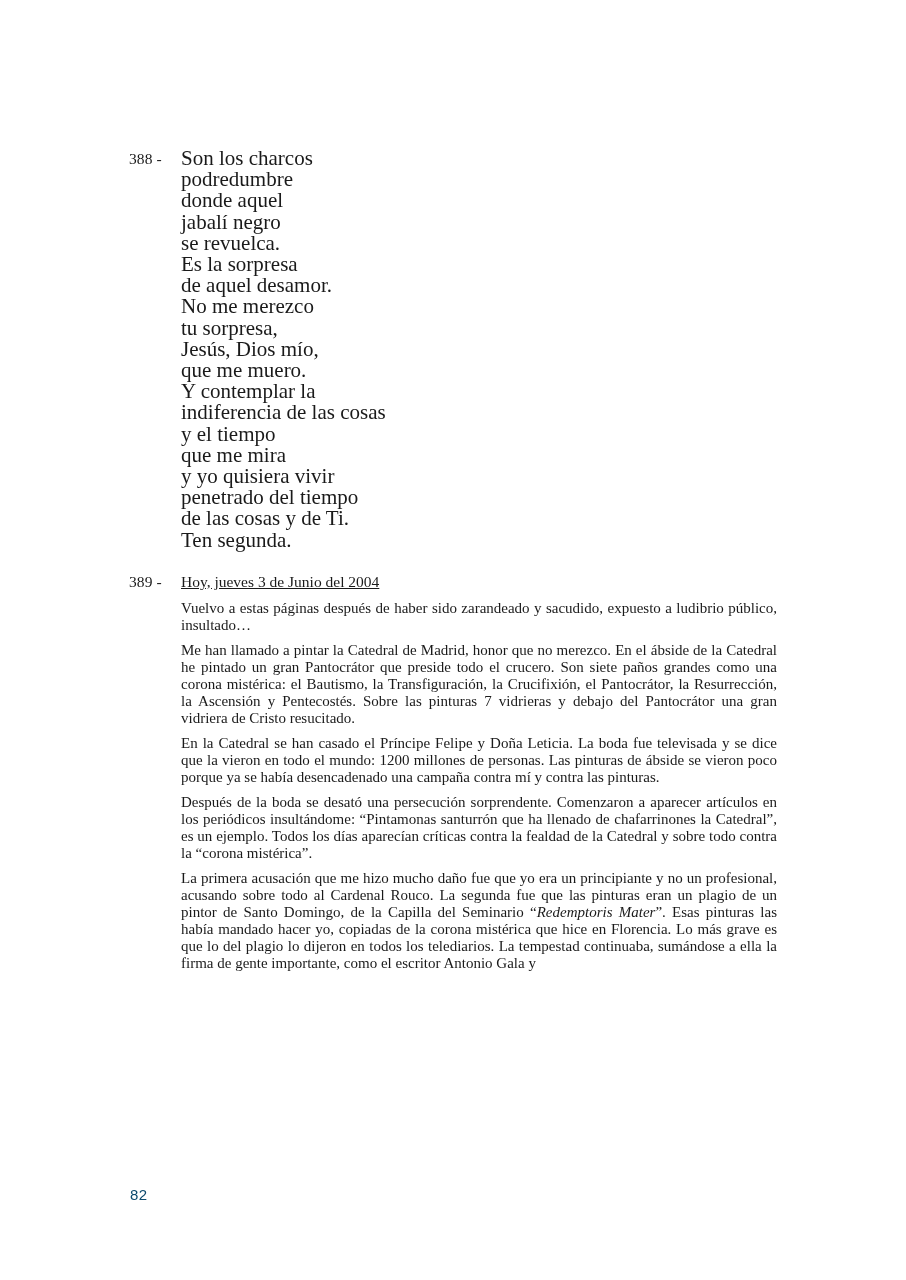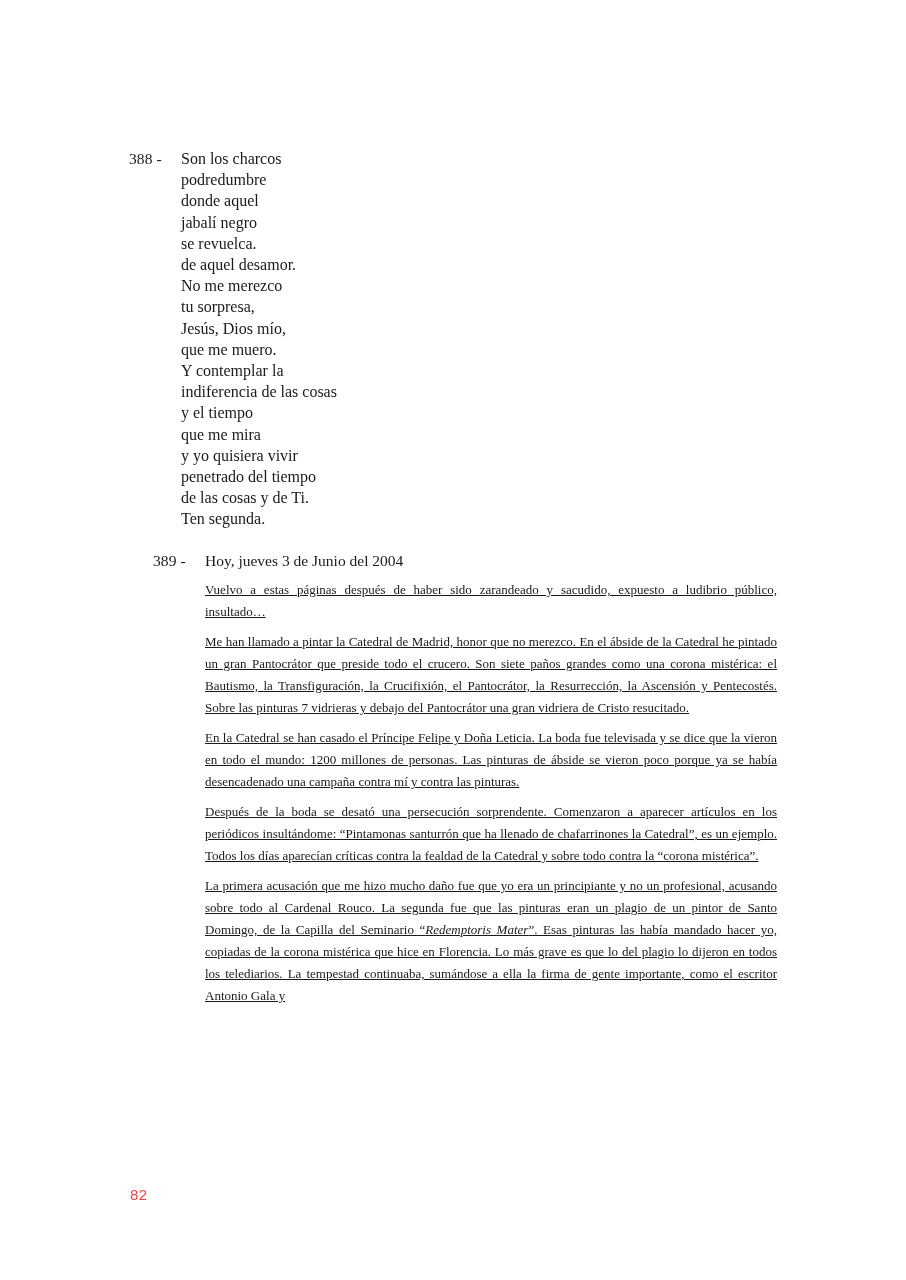--- a/index.html
+++ b/index.html
@@ -32,101 +32,101 @@
     top: 148px;
     width: 648px;
   }
 
   .entry {
     position: relative;
     display: block;
   }
   .entry + .entry {
     margin-top: 20px;
-    margin-left: 24px;
   }
 
   
   .entry-number {
     position: absolute;
     left: 0;
     top: 0;
     width: 46px;
     font-size: 15.5px;
     line-height: 21.2px;
     white-space: nowrap;
     letter-spacing: 0.1px;
   }
 
   .entry-body {
     margin-left: 52px;
   }
 
   
   .poem {
-    font-size: 16px;
+    font-size: 21px;
     line-height: 21.2px;
   }
   .poem-line {
     display: block;
     white-space: pre;
   }
 
   
   .prose-heading {
     font-size: 15.5px;
     line-height: 21.2px;
     margin: 0;
+    text-decoration: underline;
   }
   .para {
-    font-size: 13px;
-    line-height: 22px;
+    font-size: 15px;
+    line-height: 17px;
     margin: 0;
     text-align: justify;
     text-justify: inter-word;
     hyphens: none;
-    text-decoration: underline;
   }
   .para + .para {
     margin-top: 8px;
   }
   .prose-heading + .para {
     margin-top: 8px;
   }
   .para em {
     font-style: italic;
   }
 
   
   .folio {
     position: absolute;
     left: 130px;
     top: 1186px;
     font-family: "Liberation Sans", "DejaVu Sans", sans-serif;
     font-size: 15px;
-    color: #ef4444;
+    color: #0c4a6e;
     letter-spacing: 0.5px;
   }
 </style>
 </head>
 <body>
 
 <div class="page">
 
   <div class="content">
 
     <div class="entry">
       <span class="entry-number">388 -</span>
       <div class="entry-body">
         <div class="poem">
           <span class="poem-line">Son los charcos</span>
           <span class="poem-line">podredumbre</span>
           <span class="poem-line">donde aquel</span>
           <span class="poem-line">jabalí negro</span>
           <span class="poem-line">se revuelca.</span>
+          <span class="poem-line">Es la sorpresa</span>
           <span class="poem-line">de aquel desamor.</span>
           <span class="poem-line">No me merezco</span>
           <span class="poem-line">tu sorpresa,</span>
           <span class="poem-line">Jesús, Dios mío,</span>
           <span class="poem-line">que me muero.</span>
           <span class="poem-line">Y contemplar la</span>
           <span class="poem-line">indiferencia de las cosas</span>
           <span class="poem-line">y el tiempo</span>
           <span class="poem-line">que me mira</span>
           <span class="poem-line">y yo quisiera vivir</span>

